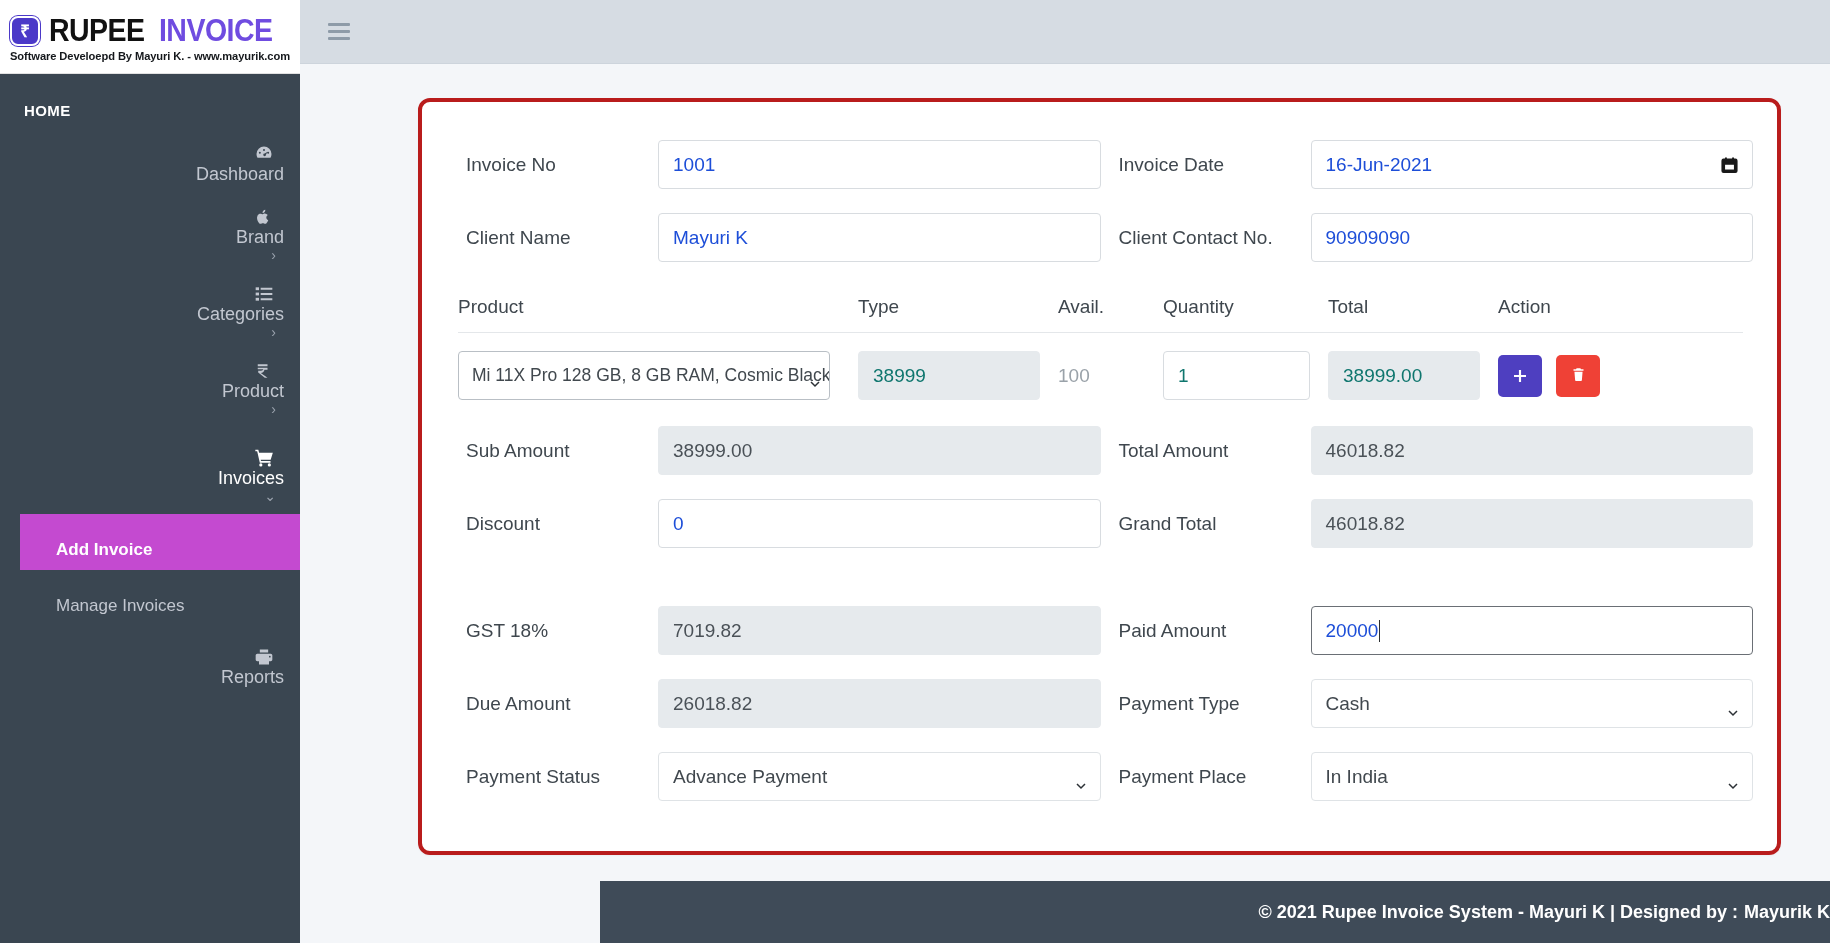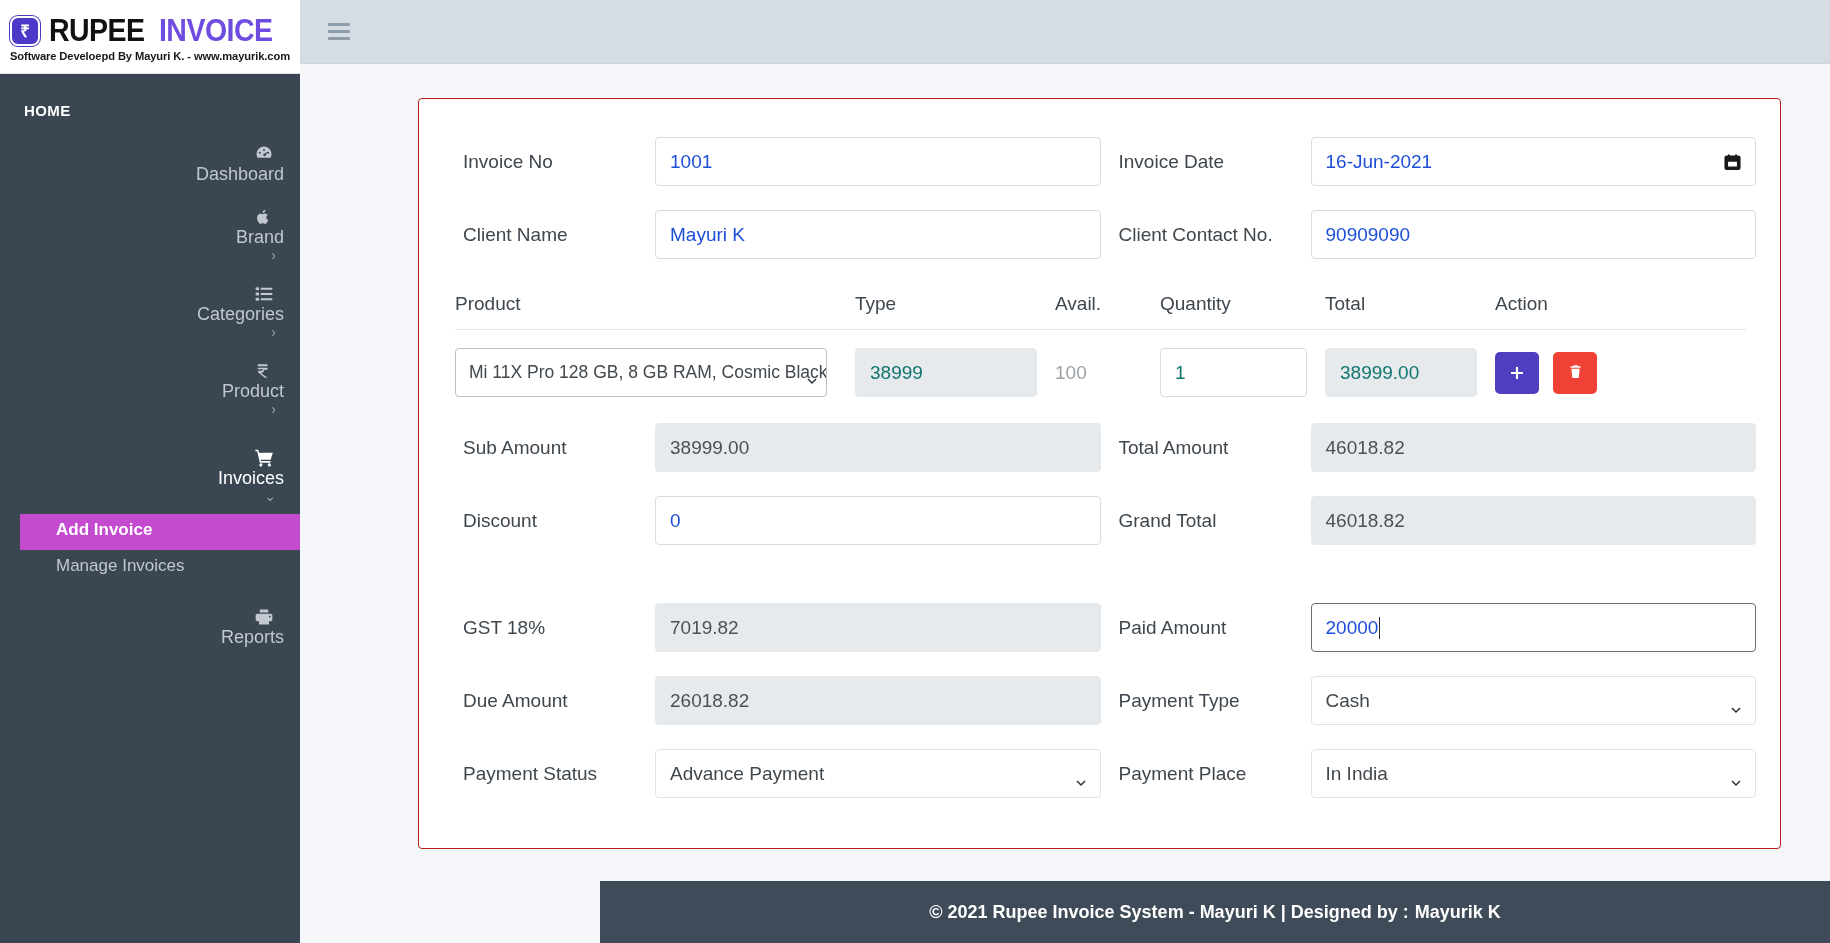--- a/index.html
+++ b/index.html
@@ -66,21 +66,21 @@
     color: #c2c7d0;
   }
   .nav-item .lbl { flex: 1; font-size: 18px; }
   .nav-item .chev {
     font-size: 14px; color: #9aa2ad; margin-right: 8px; line-height: 1;
   }
   .nav-item.open .lbl { color: #ffffff; }
   .nav-item.open .ico { color: #ffffff; }
   .sub-nav { list-style: none; }
   .sub-item {
-    padding: 6px 16px 10px 56px; color: #c2c7d0; font-size: 17px;
+    padding: 26px 16px 10px 56px; color: #c2c7d0; font-size: 17px;
     cursor: pointer; margin-right: 0;
   }
   .sub-item.active {
     background: #c44ad0; color: #ffffff; font-weight: bold;
     margin-left: 20px; padding-left: 36px;
   }
   .nav-spacer { height: 10px; }
 
   
   .main { flex: 1; position: relative; background: #f4f6f9; height: 943px; }
@@ -95,21 +95,21 @@
     margin: 4px 0; border-radius: 1px;
   }
 
   .content-wrap {
     position: absolute; top: 64px; left: 0; right: 0; bottom: 0;
     overflow: hidden;
   }
   .card {
     position: absolute; left: 118px; top: 34px;
     width: 1363px; background: #ffffff;
-    border: 1px solid #b91c1c; border-radius: 4px;
+    border: 4px solid #b91c1c; border-radius: 12px;
     padding: 38px 24px 26px 26px;
     box-shadow: 0 1px 2px rgba(0,0,0,0.04);
   }
 
   .row { display: flex; align-items: center; margin-bottom: 24px; }
   .col { display: flex; align-items: center; }
   .col-left  { width: 50%; }
   .col-right { width: 50%; }
   .lbl-cell {
     font-size: 19px; color: #3f474e; padding-left: 18px;
@@ -189,21 +189,21 @@
   }
   .btn-add { background: #4e3fc0; font-size: 24px; line-height: 1; }
   .btn-del { background: #ef4136; }
 
   .tall-gap { height: 34px; }
 
   
   .footer {
     position: absolute; left: 300px; right: 0; bottom: 0; height: 62px;
     background: #3f4b58; color: #ffffff;
-    display: flex; align-items: center; justify-content: center;
+    display: flex; align-items: center; justify-content: flex-end;
     font-size: 18px; font-weight: bold; z-index: 10;
   }
   .footer a { color: #ffffff; text-decoration: none; margin-left: 6px; }
 </style>
 </head>
 <body>
 
 <div class="app">
 
   <aside class="sidebar">

